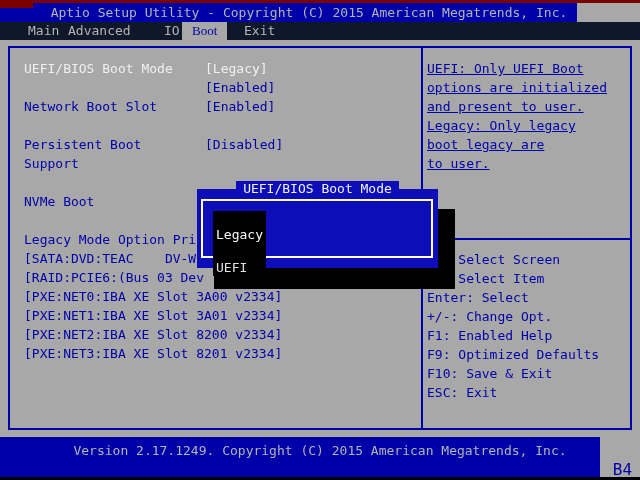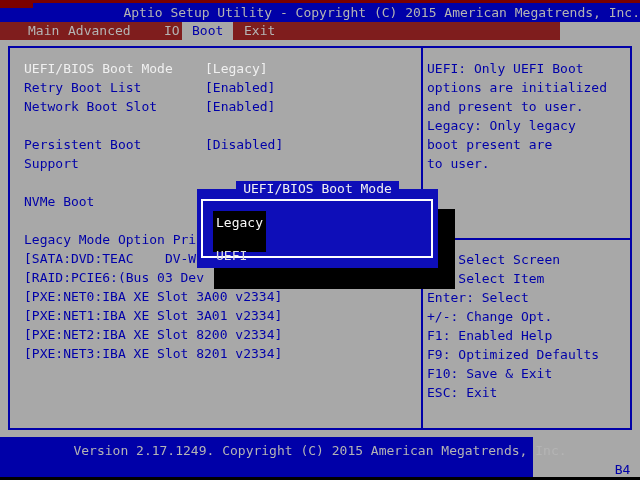--- a/index.html
+++ b/index.html
@@ -7,56 +7,56 @@
     position:relative;width:640px;height:480px;overflow:hidden;
     background:#a8a8a8;
     font-family:"DejaVu Sans Mono","Liberation Mono",monospace;
     font-size:13px;line-height:19px;color:#0000a8;
   }
   .pre{white-space:pre;}
   
   .maroon-strip{position:absolute;left:0;top:0;width:640px;height:3px;background:#7a0000;}
   .maroon-corner{position:absolute;left:0;top:0;width:33px;height:8px;background:#7a0000;}
   
-  .title-bar{position:absolute;left:0;top:3px;width:640px;height:19px;background:#0000a8;
-    color:#b4b4b4;text-align:right;line-height:19px;}
+  .title-bar{position:absolute;left:0;top:3px;width:536px;height:19px;background:#0000a8;
+    color:#b4b4b4;text-align:center;line-height:19px;padding-left:41px;}
   
-  .menu-bar{position:absolute;left:0;top:22px;width:560px;height:18px;background:#7f1d1d;}
+  .menu-bar{position:absolute;left:0;top:22px;width:640px;height:18px;background:#0f172a;}
   .menu-item{position:absolute;top:0;height:18px;line-height:18px;color:#b4b4b4;}
-  .menu-item.sel{background:#a8a8a8;color:#0000a8;padding:0 10px;}
+  .menu-item.sel{background:#a8a8a8;color:#0000a8;padding:0 10px;font-family:Liberation Serif, serif;}
   
   .frame{position:absolute;left:8px;top:46px;width:620px;height:380px;border:2px solid #0000a8;}
   .vdivider{position:absolute;left:421px;top:46px;width:2px;height:384px;background:#0000a8;}
   .hdivider{position:absolute;left:421px;top:238px;width:211px;height:2px;background:#0000a8;}
   
   .rows{position:absolute;left:24px;top:59px;width:390px;}
   .row{position:relative;height:19px;white-space:pre;color:#0000a8;}
   .row .val{position:absolute;left:181px;top:0;white-space:pre;}
   .row.row-selected{color:#f0f0f0;}
   
-  .help{position:absolute;left:427px;top:59px;width:200px;color:#0000a8;}
+  .help{position:absolute;left:427px;top:59px;width:200px;color:#0000a8;text-decoration:underline;}
   .help div{height:19px;white-space:pre;}
   
   .legend{position:absolute;left:427px;top:250px;width:200px;color:#0000a8;}
   .legend div{height:19px;white-space:pre;}
   
   .popup-shadow{position:absolute;left:214px;top:209px;width:241px;height:80px;background:#000;z-index:5;}
   .popup{position:absolute;left:197px;top:189px;width:241px;height:79px;background:#0e0eb8;z-index:6;}
   .popup-inner{position:absolute;left:4px;right:5px;top:10px;height:55px;border:2px solid #fff;}
   .popup-title{position:absolute;top:-7px;left:0;right:0;text-align:center;line-height:13px;z-index:2;}
   .popup-title span{background:#0e0eb8;color:#f0f0f0;padding:0 7px;}
-  .popup-opt{position:absolute;left:16px;height:33px;line-height:15px;color:#e0e0e0;padding:4px 3px;z-index:3;}
+  .popup-opt{position:absolute;left:16px;height:33px;line-height:15px;color:#e0e0e0;padding:16px 3px;z-index:3;}
   .popup-opt.sel{background:#000;color:#fafafa;}
   .opt-legacy{top:22px;}
   .opt-uefi{top:55px;}
   
-  .status-bar{position:absolute;left:0;top:437px;width:533px;height:40px;background:#0000a8;}
+  .status-bar{position:absolute;left:0;top:437px;width:600px;height:40px;background:#0000a8;}
   .status-text{position:absolute;left:0;top:4px;width:640px;text-align:center;color:#b4b4b4;line-height:19px;}
   .badge{position:absolute;left:611px;top:26px;width:23px;height:14px;background:#a8a8a8;color:#0000a8;
-    text-align:center;line-height:14px;font-size:13px;}
+    text-align:center;line-height:14px;font-size:16px;}
   .black-strip{position:absolute;left:0;top:477px;width:640px;height:3px;background:#000;}
 </style>
 </head>
 <body>
 
 <div id="screen">
 
   <div class="title-bar pre">Aptio Setup Utility - Copyright (C) 2015 American Megatrends, Inc.</div>
   <div class="maroon-strip"></div>
   <div class="maroon-corner"></div>
@@ -68,21 +68,21 @@
     <span class="menu-item sel" style="left:182px">Boot</span>
     <span class="menu-item" style="left:244px">Exit</span>
   </div>
 
   <div class="frame"></div>
   <div class="vdivider"></div>
   <div class="hdivider"></div>
 
   <div class="rows">
     <div class="row row-selected"><span>UEFI/BIOS Boot Mode</span><span class="val">[Legacy]</span></div>
-    <div class="row"><span>Retry Boot List</span><span class="val">[Enabled]</span></div>
+    <div class="row"><span class="val">[Enabled]</span></div>
     <div class="row"><span>Network Boot Slot</span><span class="val">[Enabled]</span></div>
     <div class="row"></div>
     <div class="row"><span>Persistent Boot</span><span class="val">[Disabled]</span></div>
     <div class="row"><span>Support</span></div>
     <div class="row"></div>
     <div class="row"><span>NVMe Boot</span></div>
     <div class="row"></div>
     <div class="row"><span>Legacy Mode Option Pri</span></div>
     <div class="row"><span>[SATA:DVD:TEAC    DV-W</span></div>
     <div class="row"><span>[RAID:PCIE6:(Bus 03 Dev</span></div>
@@ -90,21 +90,21 @@
     <div class="row"><span>[PXE:NET1:IBA XE Slot 3A01 v2334]</span></div>
     <div class="row"><span>[PXE:NET2:IBA XE Slot 8200 v2334]</span></div>
     <div class="row"><span>[PXE:NET3:IBA XE Slot 8201 v2334]</span></div>
   </div>
 
   <div class="help">
     <div>UEFI: Only UEFI Boot</div>
     <div>options are initialized</div>
     <div>and present to user.</div>
     <div>Legacy: Only legacy</div>
-    <div>boot present are</div>
+    <div>boot legacy are</div>
     <div>to user.</div>
   </div>
 
   <div class="legend">
     <div>←→: Select Screen</div>
     <div>↑↓: Select Item</div>
     <div>Enter: Select</div>
     <div>+/-: Change Opt.</div>
     <div>F1: Enabled Help</div>
     <div>F9: Optimized Defaults</div>

